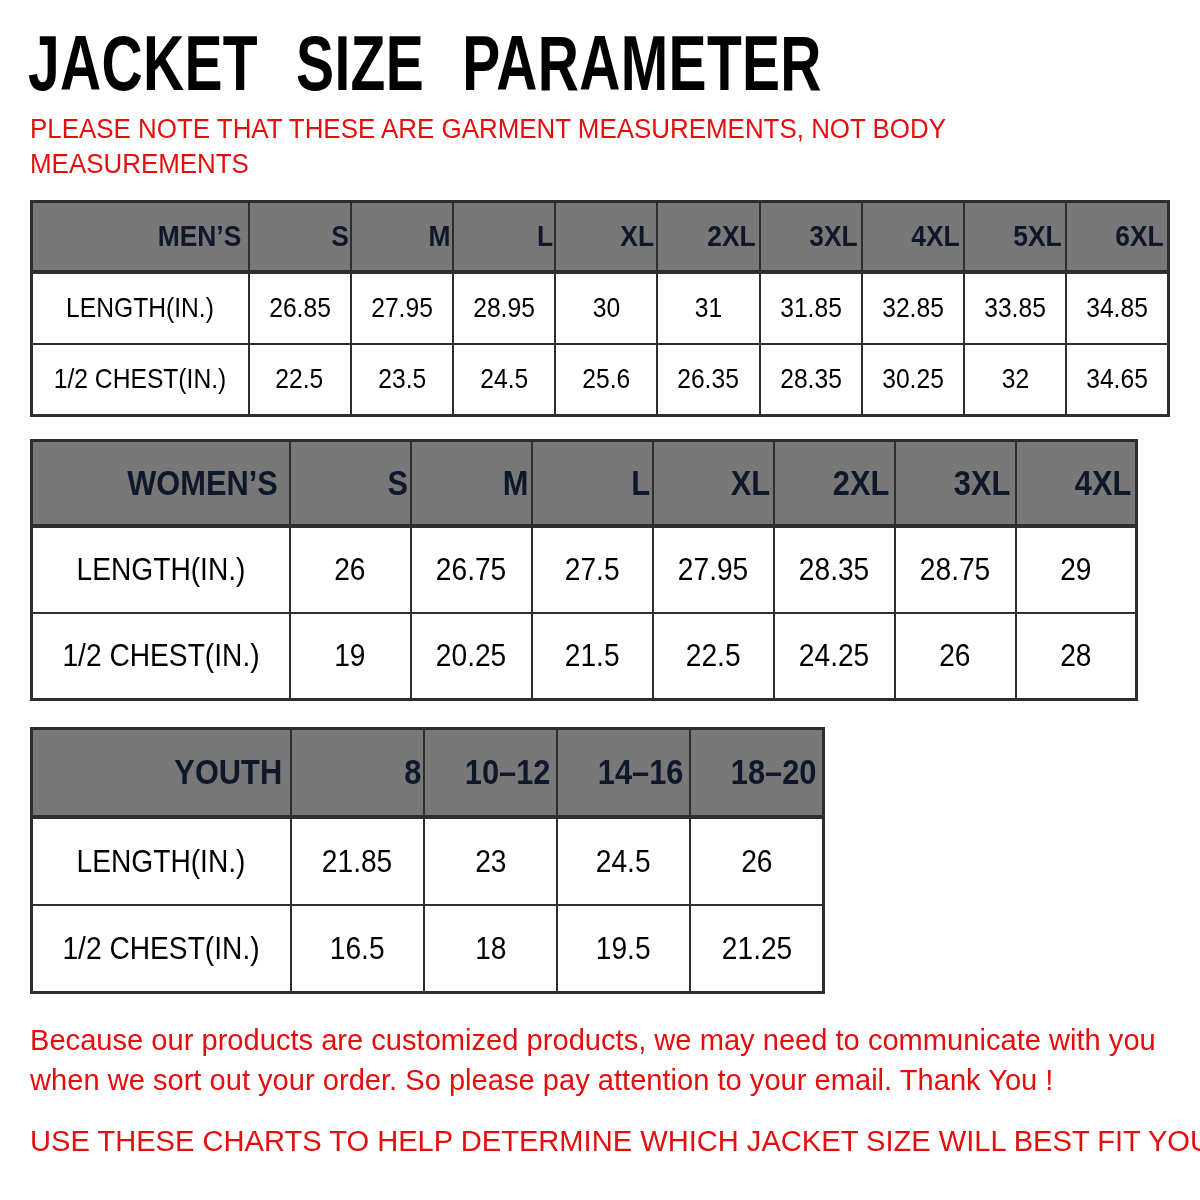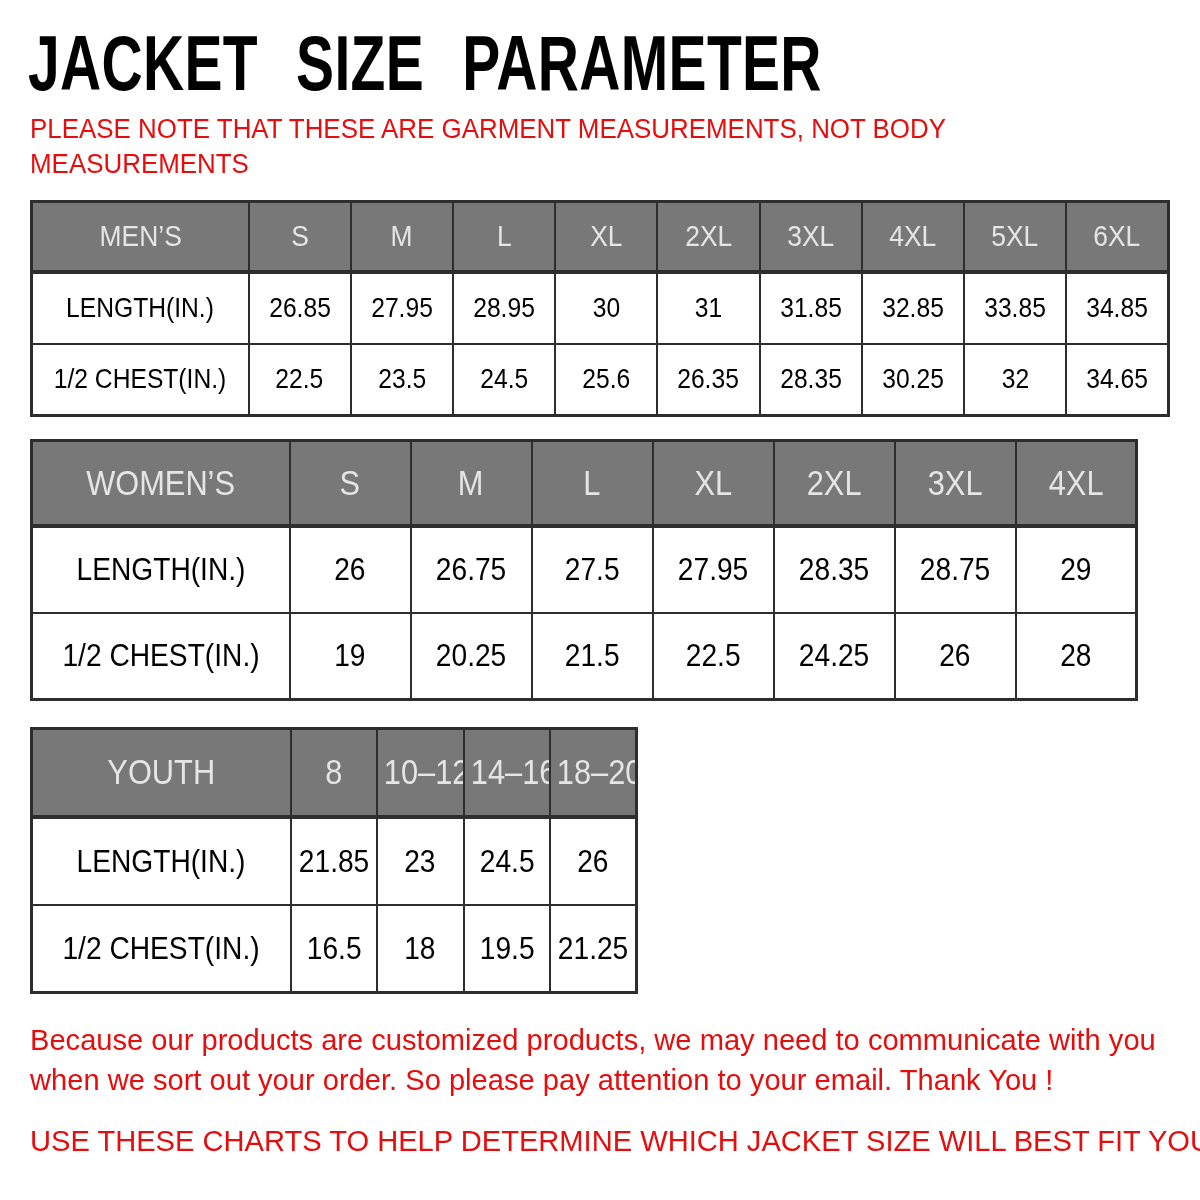--- a/index.html
+++ b/index.html
@@ -45,39 +45,40 @@
     text-align: center;
     border: 3px solid #2e2e2e;
   }
   table.size-table th, table.size-table td {
     border: 2px solid #2e2e2e;
     padding: 0;
     overflow: hidden;
   }
   table.size-table thead th {
     background: #787878;
-    color: #e5e5e5;
-    font-weight: normal;
+    color: #0f172a;
+    font-weight: bold;
     border-bottom-width: 4px;
+    text-align: right;
   }
   .cx { display: inline-block; transform: scaleX(0.88); white-space: nowrap; }
 
   .t-mens   { width: 1140px; margin-top: 18px; }
   .t-mens   thead tr { height: 70px; }
   .t-mens   tbody tr { height: 72px; }
   .t-mens   thead th { font-size: 30px; }
   .t-mens   td { font-size: 28px; }
 
   .t-womens { width: 1108px; margin-top: 22px; }
   .t-womens thead tr { height: 85px; }
   .t-womens tbody tr { height: 87px; }
   .t-womens thead th { font-size: 35px; }
   .t-womens td { font-size: 32px; }
 
-  .t-youth  { width: 608px; margin-top: 26px; }
+  .t-youth  { width: 795px; margin-top: 26px; }
   .t-youth  thead tr { height: 88px; }
   .t-youth  tbody tr { height: 88px; }
   .t-youth  thead th { font-size: 35px; }
   .t-youth  td { font-size: 32px; }
 
   
   .footer-para {
     margin: 26px 0 0 30px;
     color: #e50d0d;
     font-size: 30px;

